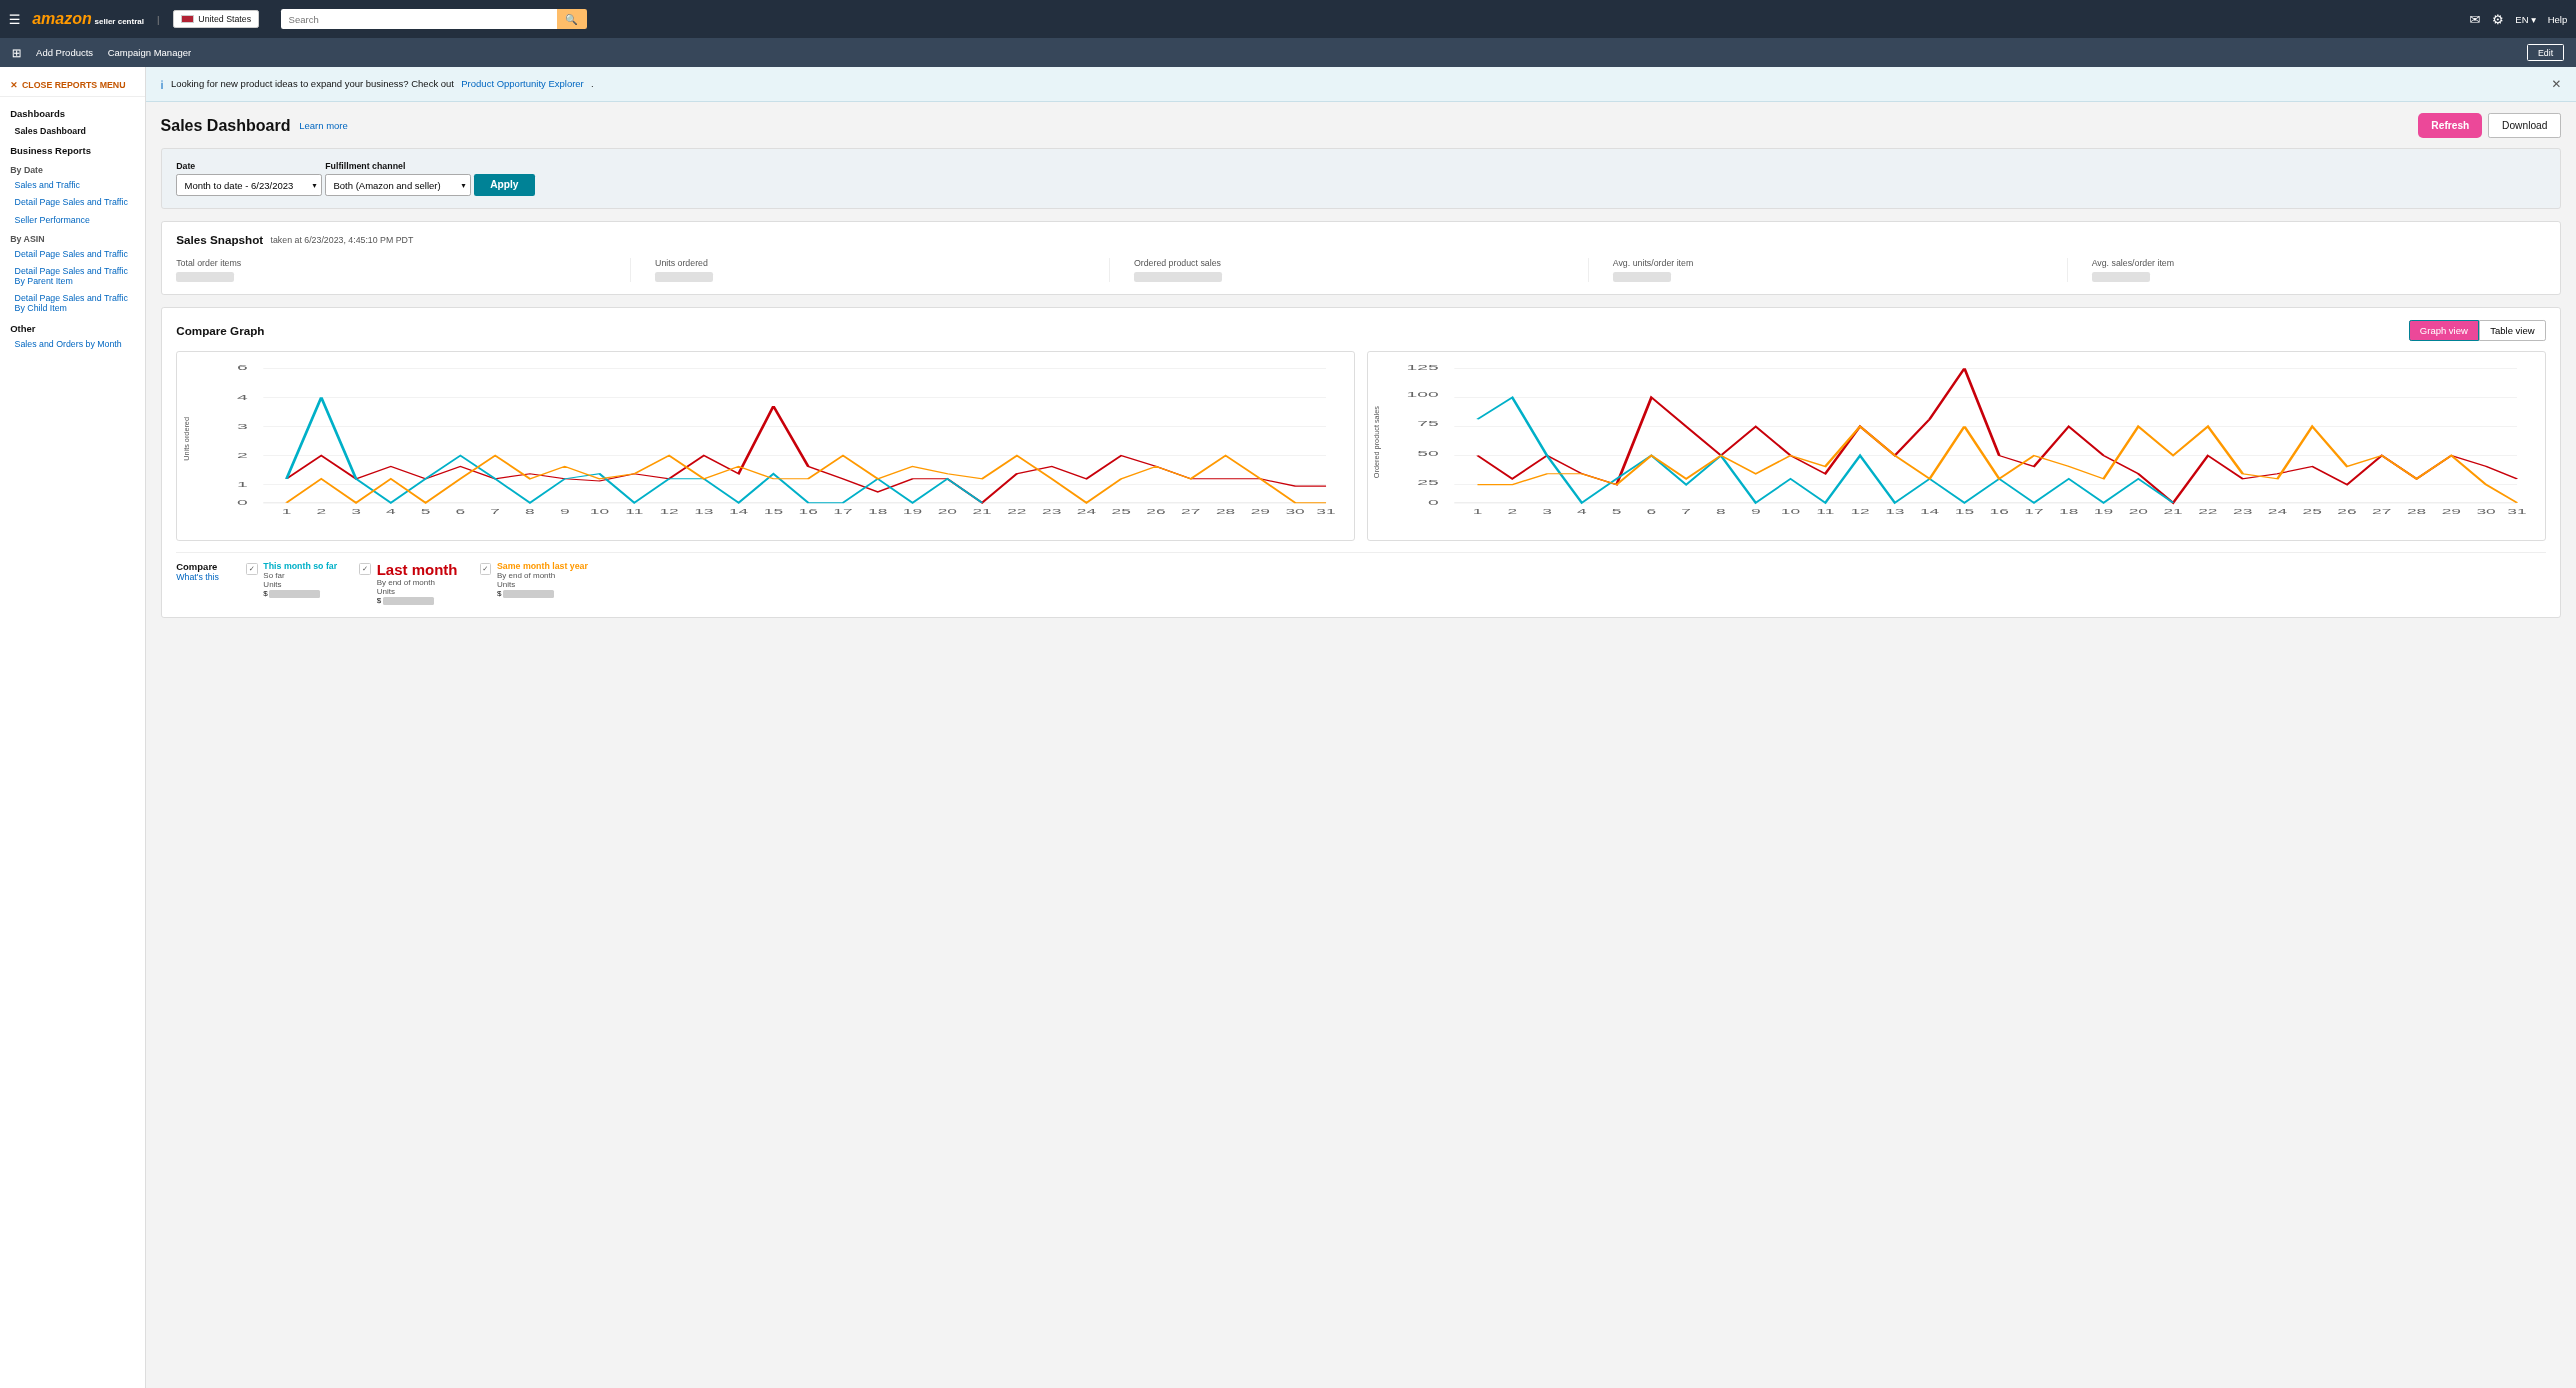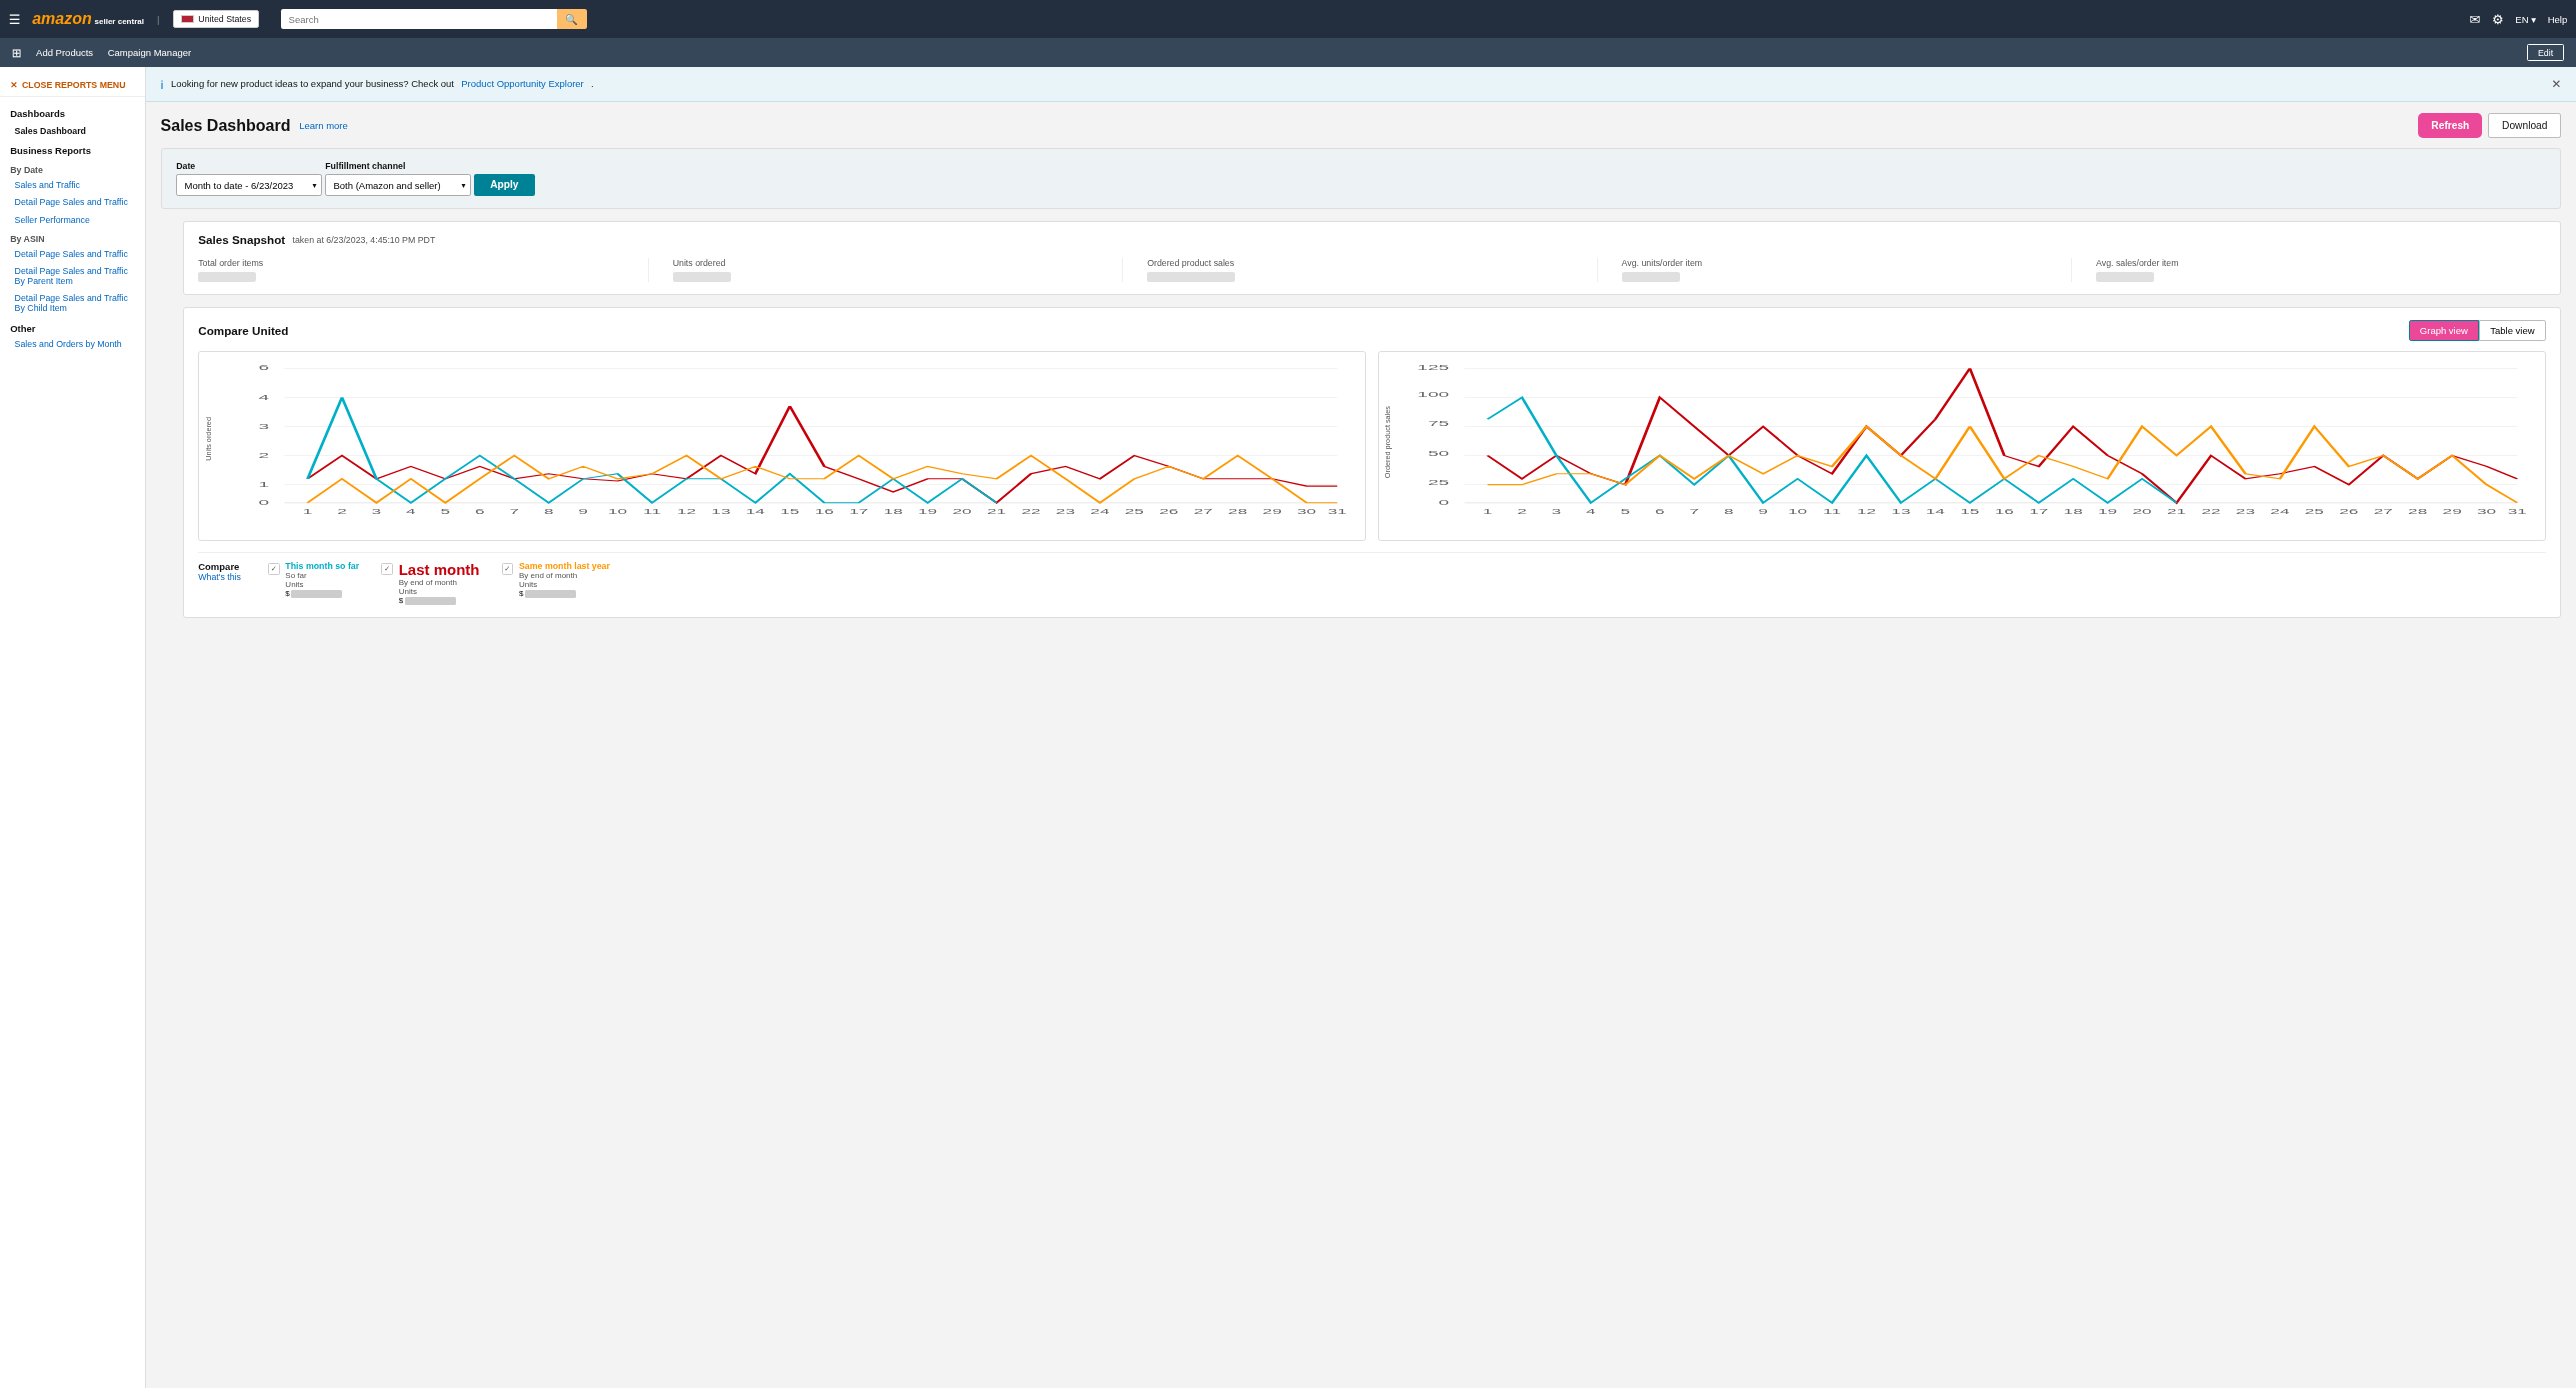--- a/index.html
+++ b/index.html
@@ -195,21 +195,20 @@
       align-self: flex-end;
     }
 
     
     .card {
       background: #fff;
       border: 0.7px solid #ddd;
       border-radius: 2.9px;
       padding: 11.7px 14.6px;
       margin-bottom: 11.7px;
-      margin-left: 22px;
     }
     .snapshot-header { display: flex; align-items: center; gap: 7.3px; margin-bottom: 11.7px; }
     .snapshot-title { font-size: 11.7px; font-weight: bold; }
     .snapshot-time { font-size: 8.8px; color: #555; }
     .snapshot-metrics { display: flex; gap: 12px; }
     .metric { flex: 1; padding: 0 11.7px; border-right: 0.7px solid #eee; }
     .metric:first-child { padding-left: 0; }
     .metric:last-child { border-right: none; }
     .metric-label { font-size: 8.8px; color: #555; margin-bottom: 4.4px; }
     .metric-value {
@@ -385,21 +384,21 @@
           </div>
           <div class="metric">
             <div class="metric-label">Avg. sales/order item</div>
             <div class="metric-value"></div>
           </div>
         </div>
       </div>
 
       <div class="card">
         <div class="compare-header">
-          <span class="compare-title">Compare United</span>
+          <span class="compare-title">Compare Graph</span>
           <div class="view-btns">
             <button class="btn-view active">Graph view</button>
             <button class="btn-view">Table view</button>
           </div>
         </div>
 
         <div class="charts-row">
 
           <div class="chart-box">
             <span class="y-axis-label" style="writing-mode:vertical-rl;transform:rotate(180deg);font-size:7.3px;color:#555;position:absolute;left:4.4px;top:50%;margin-top:-29px;">Units ordered</span>

